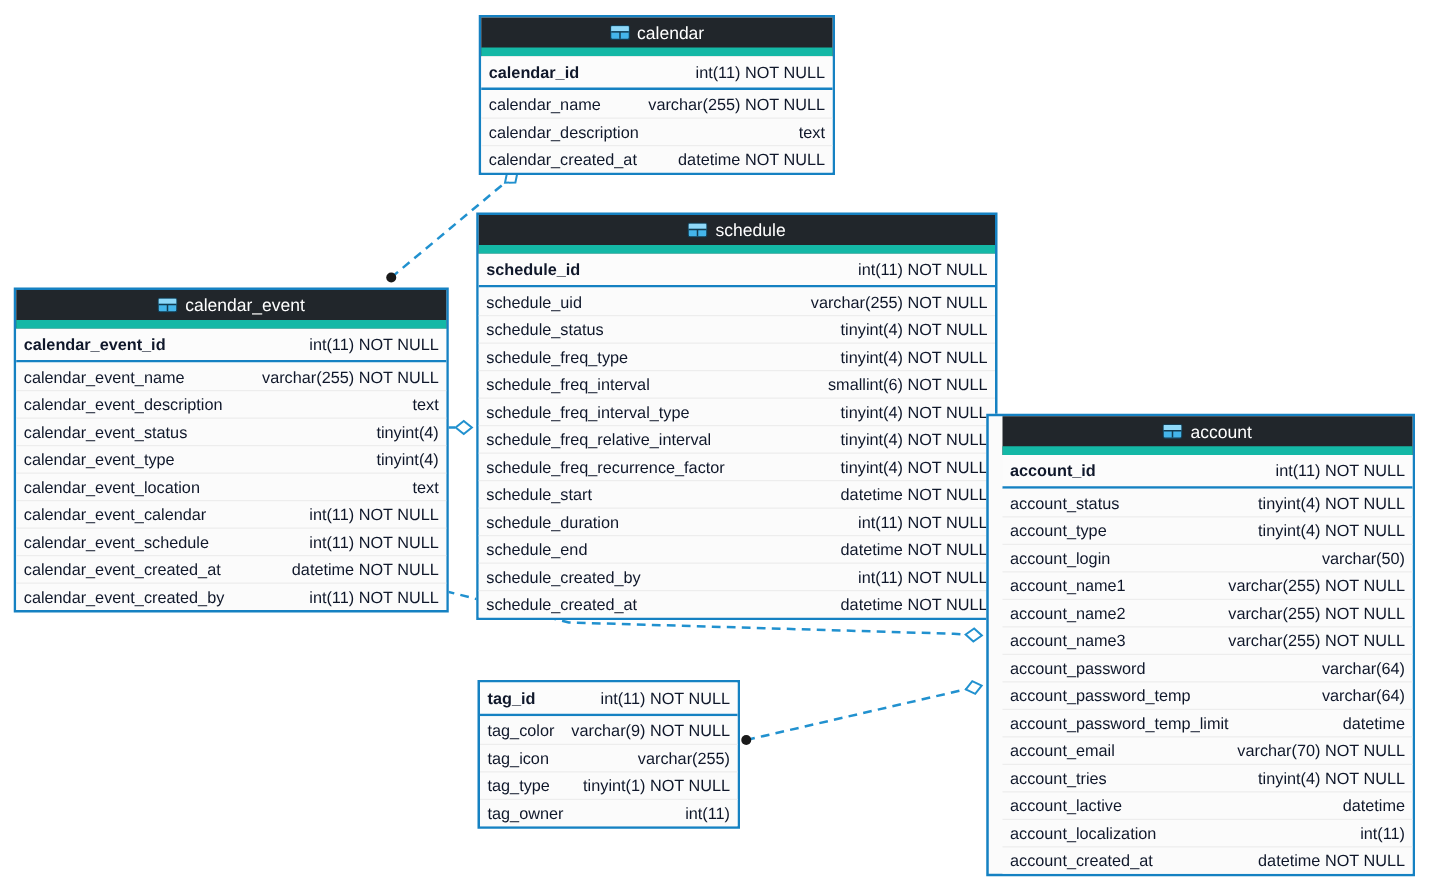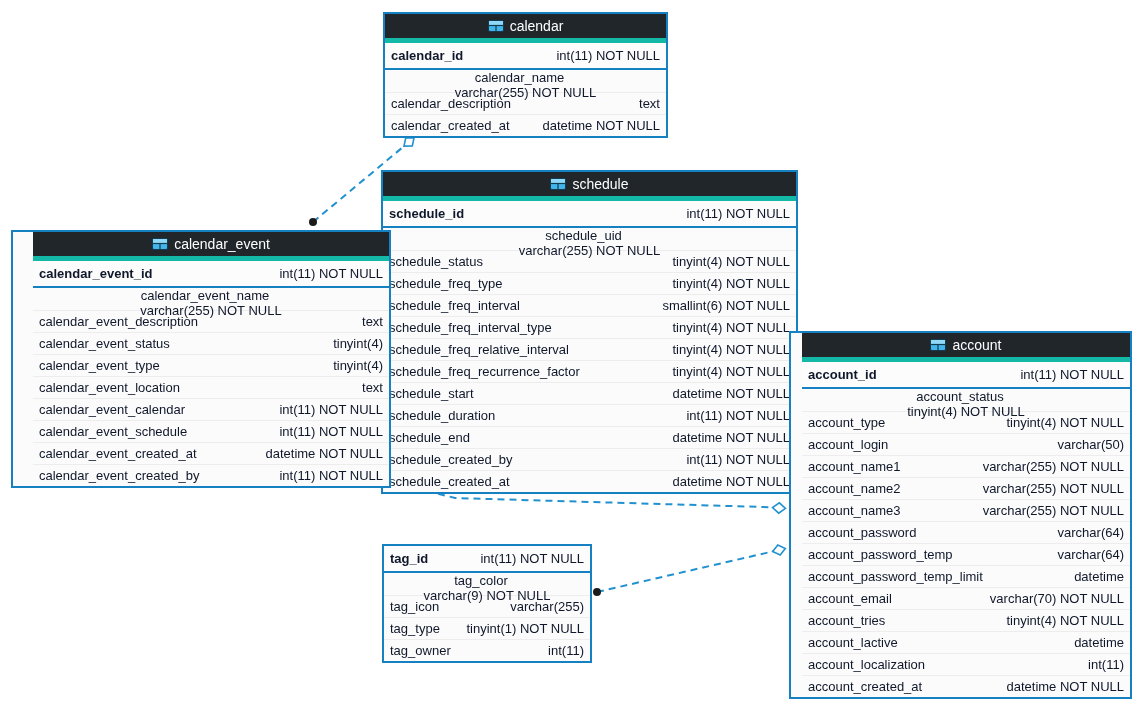--- a/index.html
+++ b/index.html
@@ -9,30 +9,30 @@
   }
   #canvas{position:relative;width:1144px;height:707px;background:#ffffff;}
   .rel-layer{position:absolute;left:0;top:0;}
   .table-node{
     position:absolute;background:#fbfbfb;border:2px solid #1581c2;
     box-sizing:border-box;
   }
   .t-header{
     background:#21262b;color:#ffffff;height:24px;
     display:flex;align-items:center;justify-content:center;gap:6px;
-    font-size:14px;border-bottom:5px solid #14b8a6;
+    font-size:14px;border-bottom:7px solid #14b8a6;
   }
   .t-icon{display:inline-flex;align-items:center;}
   .row{
     display:flex;justify-content:space-between;align-items:center;
     height:22px;box-sizing:border-box;padding:0 6px;
     font-size:13px;color:#0f172a;white-space:nowrap;
     border-top:1px solid #ededed;background:#fbfbfb;
   }
-  .rows .row:first-child{border-top:none;flex-direction:column;}
+  .rows .row:first-child{border-top:none;}
   .pk-row{
     height:27px;border-top:none;border-bottom:2px solid #1581c2;background:#fcfcfc;
   }
   .pk-row .col-name{font-weight:bold;}
   .col-name{margin-right:12px;}
   .col-type{text-align:right;}
 </style>
 </head>
 <body>
 
@@ -155,21 +155,21 @@
         <div class="row">
           <span class="col-name">schedule_created_by</span>
           <span class="col-type">int(11) NOT NULL</span>
         </div>
         <div class="row">
           <span class="col-name">schedule_created_at</span>
           <span class="col-type">datetime NOT NULL</span>
         </div>
       </div>
     </div>
-    <div class="table-node" style="left: 11px; top: 230px; width: 380px; padding-left: 20px;">
+    <div class="table-node" style="left: 11px; top: 230px; width: 348px;">
       <div class="t-header">
         <span class="t-icon">
           <svg width="16" height="12" viewBox="0 0 16 12">
             <rect x="0.5" y="0.5" width="15" height="11" rx="1.5" fill="#44b5ea" stroke="#123c52"></rect>
             <rect x="1" y="1" width="14" height="4" fill="#8fd8f8"></rect>
             <line x1="1" y1="5.5" x2="15" y2="5.5" stroke="#123c52" stroke-width="1.2"></line>
             <line x1="8" y1="5.5" x2="8" y2="11" stroke="#123c52" stroke-width="1.2"></line>
           </svg>
         </span>
         <span class="t-title">calendar_event</span>

